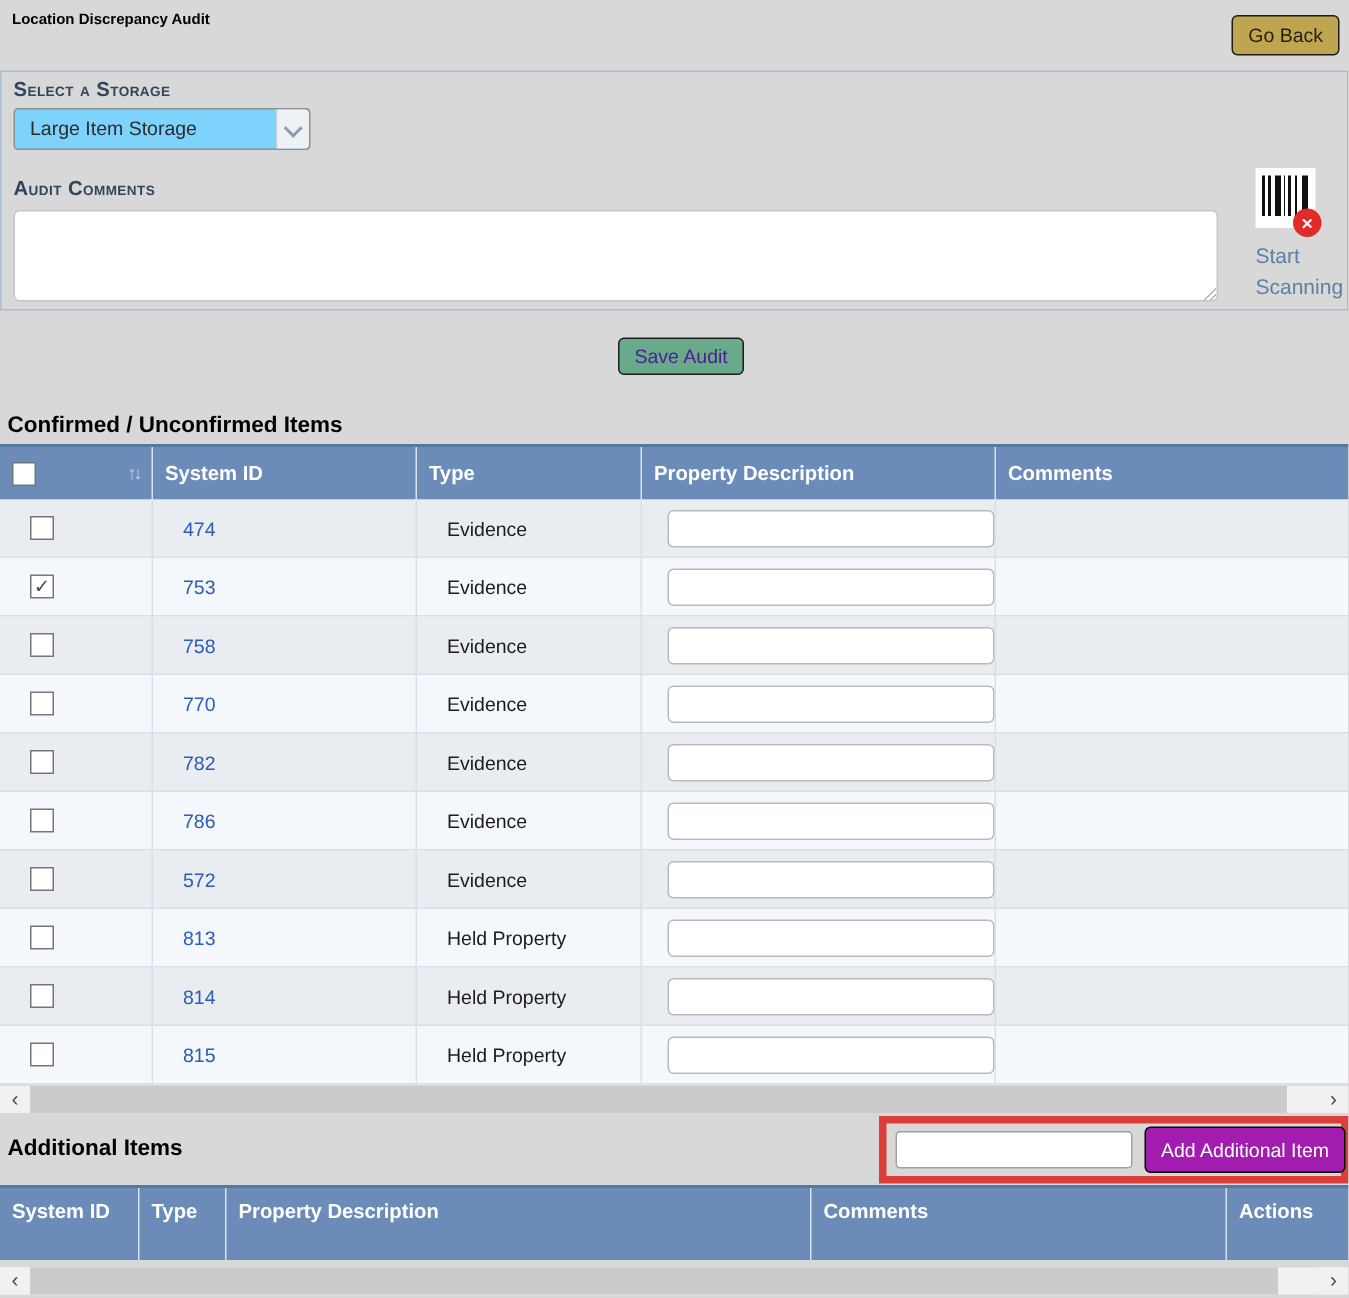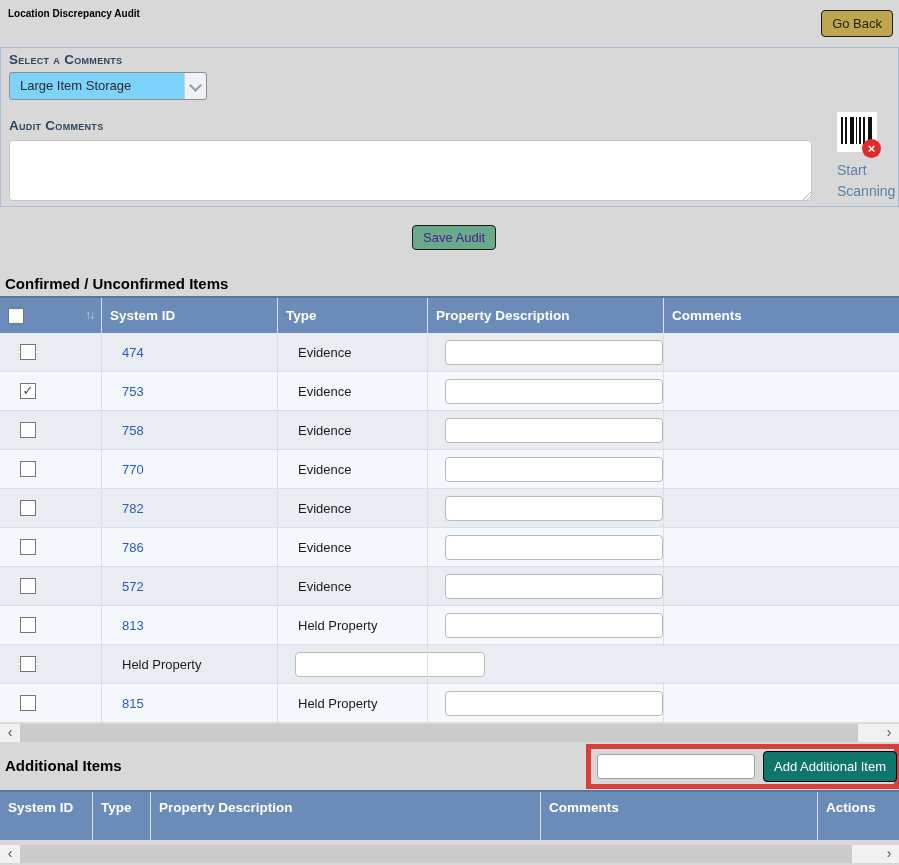--- a/index.html
+++ b/index.html
@@ -84,39 +84,39 @@
   .hs-thumb { position:absolute; top:0; height:18px; background:#cbcbcb; cursor:pointer; }
   .hs1 .hs-thumb { left:20px; width:838px; }
   .hs2 .hs-thumb { left:20px; width:832px; }
 
   
   .red-annotation { position:absolute; left:586px; top:744px; width:313px; height:45px;
     border:5px solid #dc3f39; z-index:5; }
   .add-input { position:absolute; left:6px; top:5px; width:158px; height:25px; background:#fff;
     border:1px solid #a0a0a0; border-radius:3px; font-size:13px; padding:0 6px; }
   .add-btn { position:absolute; left:172px; top:2px; height:31px; line-height:29px; padding:0 10px;
-    background:#0f766e; border:1px solid #000; border-radius:4px; color:#fff; font-size:13px; cursor:pointer; white-space:nowrap; }
+    background:#a21caf; border:1px solid #000; border-radius:4px; color:#fff; font-size:13px; cursor:pointer; white-space:nowrap; }
 
   
   .t2-header { position:absolute; left:0; top:790px; width:899px; height:50px; background:#6b8cb8;
     border-top:2px solid #5578a0; display:grid; grid-template-columns:92px 58px 390px 277px 82px; }
   .t2-header .th { padding:6px 14px 0 8px; color:#fff; font-size:13.5px; font-weight:700;
     line-height:19px; cursor:pointer; }
   .t2-header .th + .th { border-left:1px solid rgba(255,255,255,.75); }
 </style>
 </head>
 <body>
 
 <div id="page">
 
   <div class="page-title">Location Discrepancy Audit</div>
   <button class="go-back-btn">Go Back</button>
 
   <div class="form-section">
-    <div class="field-label loc-label">Select a Comments</div>
+    <div class="field-label loc-label">Select a Storage</div>
     <div class="select">
       <span class="sel-text">Large Item Storage</span>
       <span class="sel-arrow"></span>
     </div>
 
     <div class="field-label cmt-label">Audit Comments</div>
     <textarea class="comments-box" style=""></textarea>
     <div class="grip"></div>
 
     <div class="scanner">
@@ -245,20 +245,23 @@
       <div class="td type-cell">Held Property</div>
       <div class="td">
           <input class="desc-input" style="">
         </div>
       <div class="td"></div>
     </div>
       <div class="tr odd">
       <div class="td">
           <span class="cbx"></span>
         </div>
+      <div class="td">
+          <a class="id-link">814</a>
+        </div>
       <div class="td type-cell">Held Property</div>
       <div class="td">
           <input class="desc-input" style="">
         </div>
       <div class="td"></div>
     </div>
       <div class="tr even">
       <div class="td">
           <span class="cbx"></span>
         </div>

